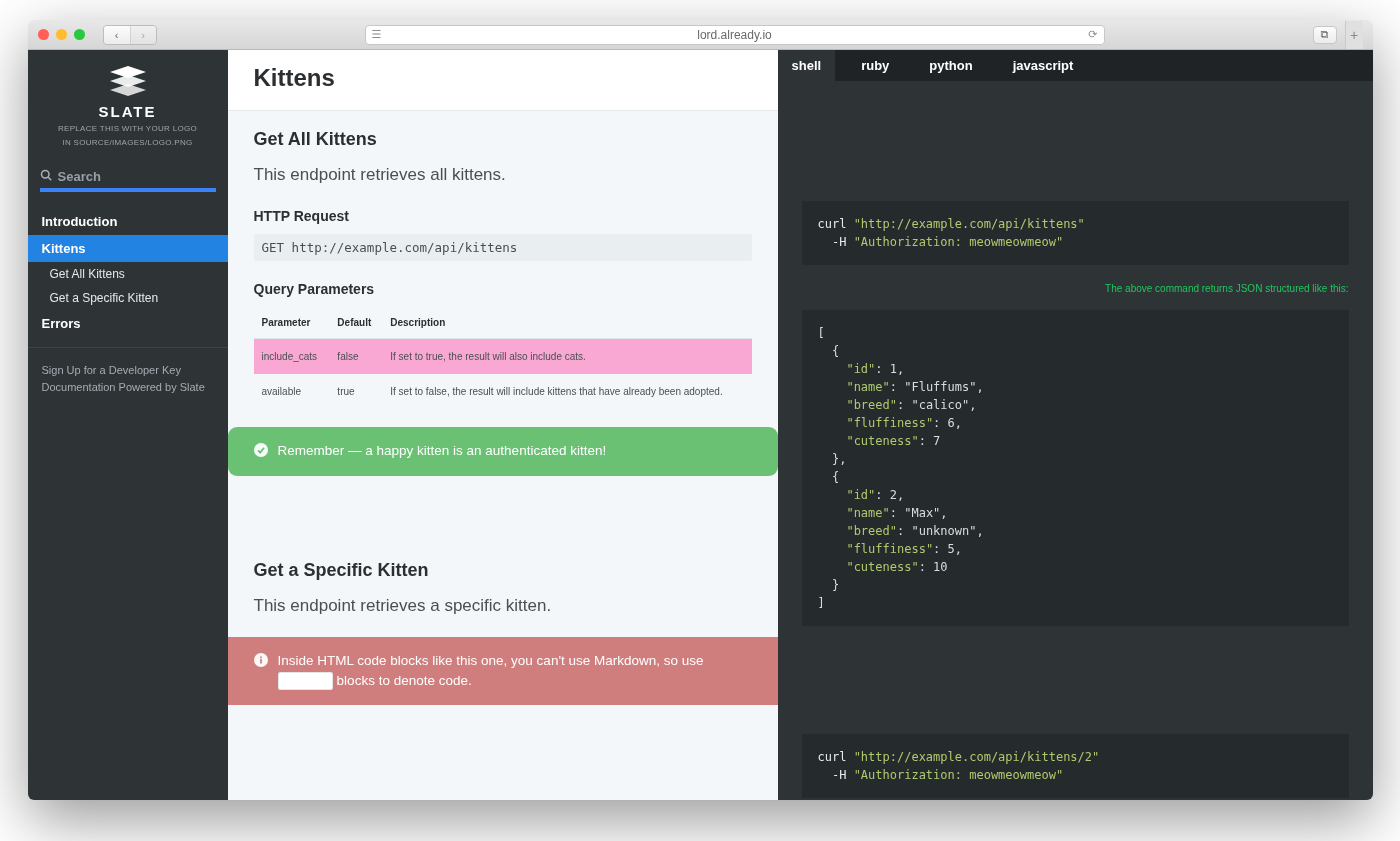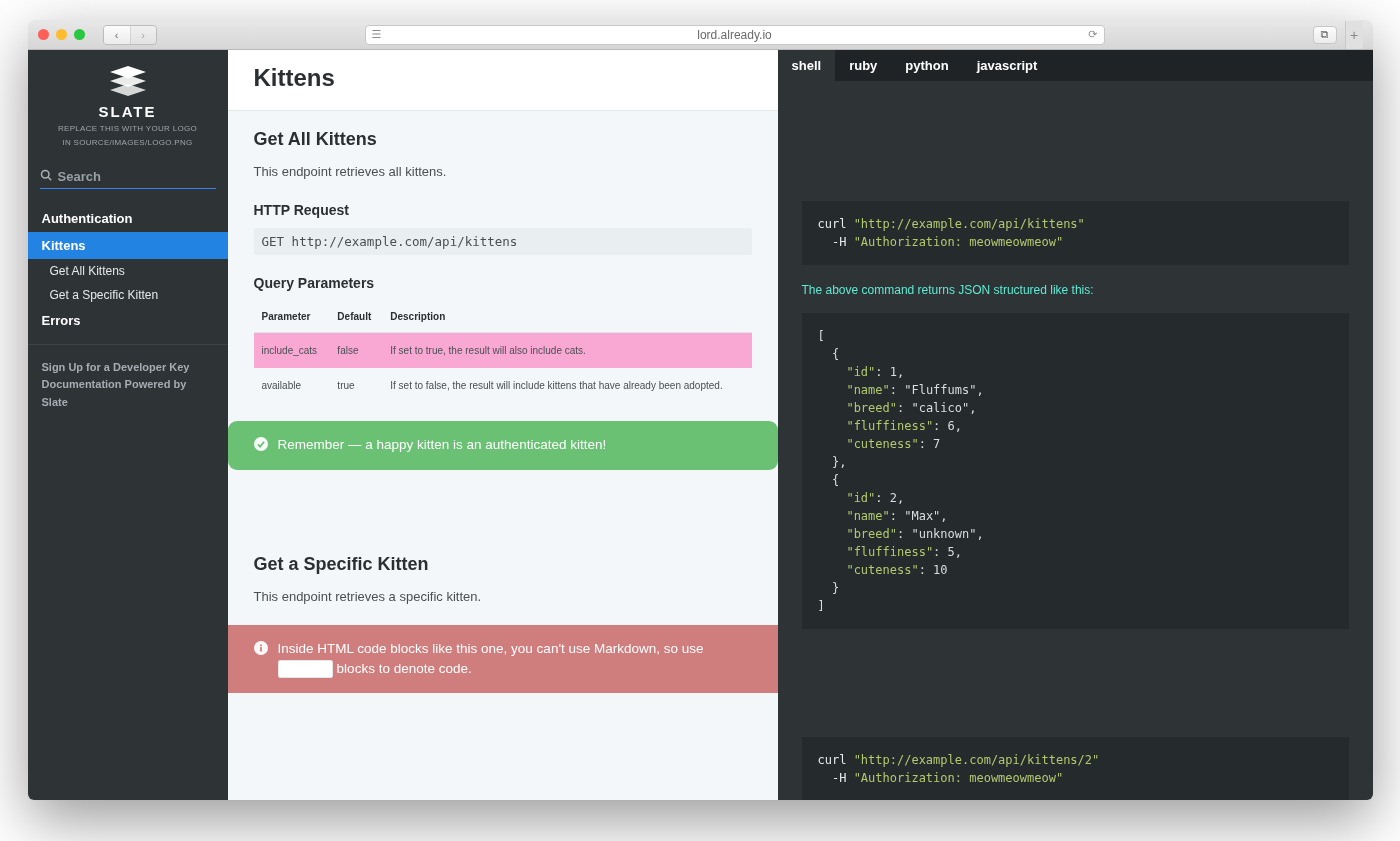--- a/index.html
+++ b/index.html
@@ -69,51 +69,51 @@
   color: #fff;
   flex-shrink: 0;
   overflow-y: auto;
 }
 .logo-block { text-align: center; padding: 16px 10px 12px; }
 .logo-name { font-size: 15px; font-weight: 700; letter-spacing: 2px; margin-top: 4px; }
 .logo-sub { font-size: 8px; color: #9da5aa; line-height: 1.3; letter-spacing: 0.3px; margin-top: 4px; }
 .search-wrap { padding: 8px 12px; }
 .search-box {
   display: flex; align-items: flex-end; gap: 6px;
-  border-bottom: 1px solid #3b82f6; padding-bottom: 4px;
+  border-bottom: 4px solid #3b82f6; padding-bottom: 4px;
 }
 .search-box input {
   flex:1; background: transparent; border: none; outline: none;
   color: #c6ccd0; font-size: 13px; font-weight: 600;
 }
 .search-box input::placeholder { color: #97a0a6; }
 .search-ico { color:#aab1b6; font-size:12px; }
 .nav-list { margin-top: 8px; }
 .nav-item { display:block; padding: 6px 14px; color:#fff; font-size: 13px; font-weight:600; cursor:pointer; }
 .nav-item.active { background: #2383e2; }
 .nav-sub { padding: 5px 14px 5px 22px; color:#e6e9eb; font-size: 12px; font-weight:500; cursor:pointer; }
 .nav-footer { padding: 14px; border-top:1px solid #3c4246; margin-top:10px; }
-.nav-footer a { display:block; color:#a5acb2; font-size:11px; font-weight:700; line-height:1.6; }
+.nav-footer a { display:block; color:#a5acb2; font-size:11px; font-weight:400; line-height:1.6; }
 
 
 .content {
   flex: 0 0 550px;
   background: #f3f7f9;
   overflow-y: auto;
 }
 .h-title {
   background:#fff;
   padding: 14px 26px 18px;
   border-bottom: 1px solid #e4e9ec;
 }
 .h1 { font-size: 24px; font-weight: 700; color:#2b2f31; }
 .section { padding: 18px 26px; }
 .h2 { font-size: 18px; font-weight:700; color:#2b2f31; margin-bottom: 12px; }
 .h3 { font-size: 14px; font-weight:700; color:#2b2f31; margin: 20px 0 10px; }
-.p { font-size: 13px; color:#4a4f52; line-height:1.5; }
+.p { font-size: 17px; color:#4a4f52; line-height:1.5; }
 .code-inline {
   background:#e9eef1; color:#4a4f52; font-family: ui-monospace, "SFMono-Regular", Menlo, monospace;
   font-size:12.5px; padding: 6px 8px; display:block; border-radius:2px;
 }
 .code-chip {
   background:#fff; border:1px solid #e1e6e9; padding:1px 5px; border-radius:3px;
   font-family: ui-monospace, Menlo, monospace; font-size:12px;
 }
 table.q { width:100%; border-collapse:collapse; font-size:10px; }
 table.q th { text-align:left; padding:10px 8px; color:#2b2f31; font-weight:700; border-bottom:1px solid #e1e6e9; }
@@ -128,35 +128,35 @@
 .notice-ico { font-size:13px; margin-top:2px; flex-shrink:0; }
 
 
 .dark {
   flex: 1;
   background: #2e3336;
   color: #dfe3e6;
   overflow-y: auto;
 }
 .lang-selector {
-  display:flex; gap:0; background:#1f2326;
+  display:flex; gap:12px; background:#1f2326;
 }
 .lang-tab {
   padding: 8px 14px; font-size:13px; font-weight:600; color:#fff;
 }
 .lang-tab.active { background:#2e3336; }
 .dark-body { padding: 120px 24px 20px; }
 pre.code {
   background:#252a2d; color:#d8dde0;
   font-family: ui-monospace, "SFMono-Regular", Menlo, monospace;
   font-size: 12px; line-height:1.5;
   padding: 14px 16px; white-space: pre; overflow-x:auto;
   margin-bottom: 18px;
 }
-.dark .p2 { color:#5eead4; font-size:12px; margin: 12px 0 16px; }
+.dark .p2 { color:#22c55e; font-size:10px; margin: 12px 0 16px; text-align: right; }
 .tok-str { color:#b0ca6e; }
 .tok-punc { color:#d8dde0; }
 .tok-cmd { color:#e8eaec; }
 
 
 .logo-svg { margin: 0 auto; }
 
 </style>
 </head>
 <body>
@@ -204,21 +204,21 @@
           <span class="search-ico">
             <svg width="12" height="12" viewBox="0 0 16 16" fill="none" stroke="#aab1b6" stroke-width="2">
                 <circle cx="7" cy="7" r="5"></circle>
                 <line x1="11" y1="11" x2="15" y2="15"></line>
               </svg>
           </span>
           <input placeholder="Search" style="">
         </div>
       </div>
       <div class="nav-list">
-        <div class="nav-item">Authentication</div>
+        <div class="nav-item">Introduction</div>
         <div class="nav-item active">Kittens</div>
         <div class="nav-sub">Get All Kittens</div>
         <div class="nav-sub">Get a Specific Kitten</div>
         <div class="nav-item">Errors</div>
       </div>
       <div class="nav-footer">
         <a>Sign Up for a Developer Key</a>
         <a>Documentation Powered by Slate</a>
       </div>
     </div>

